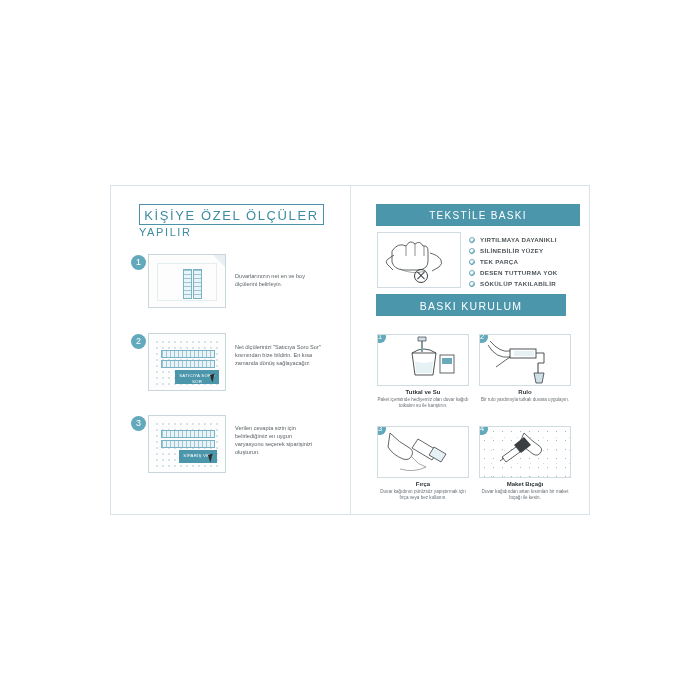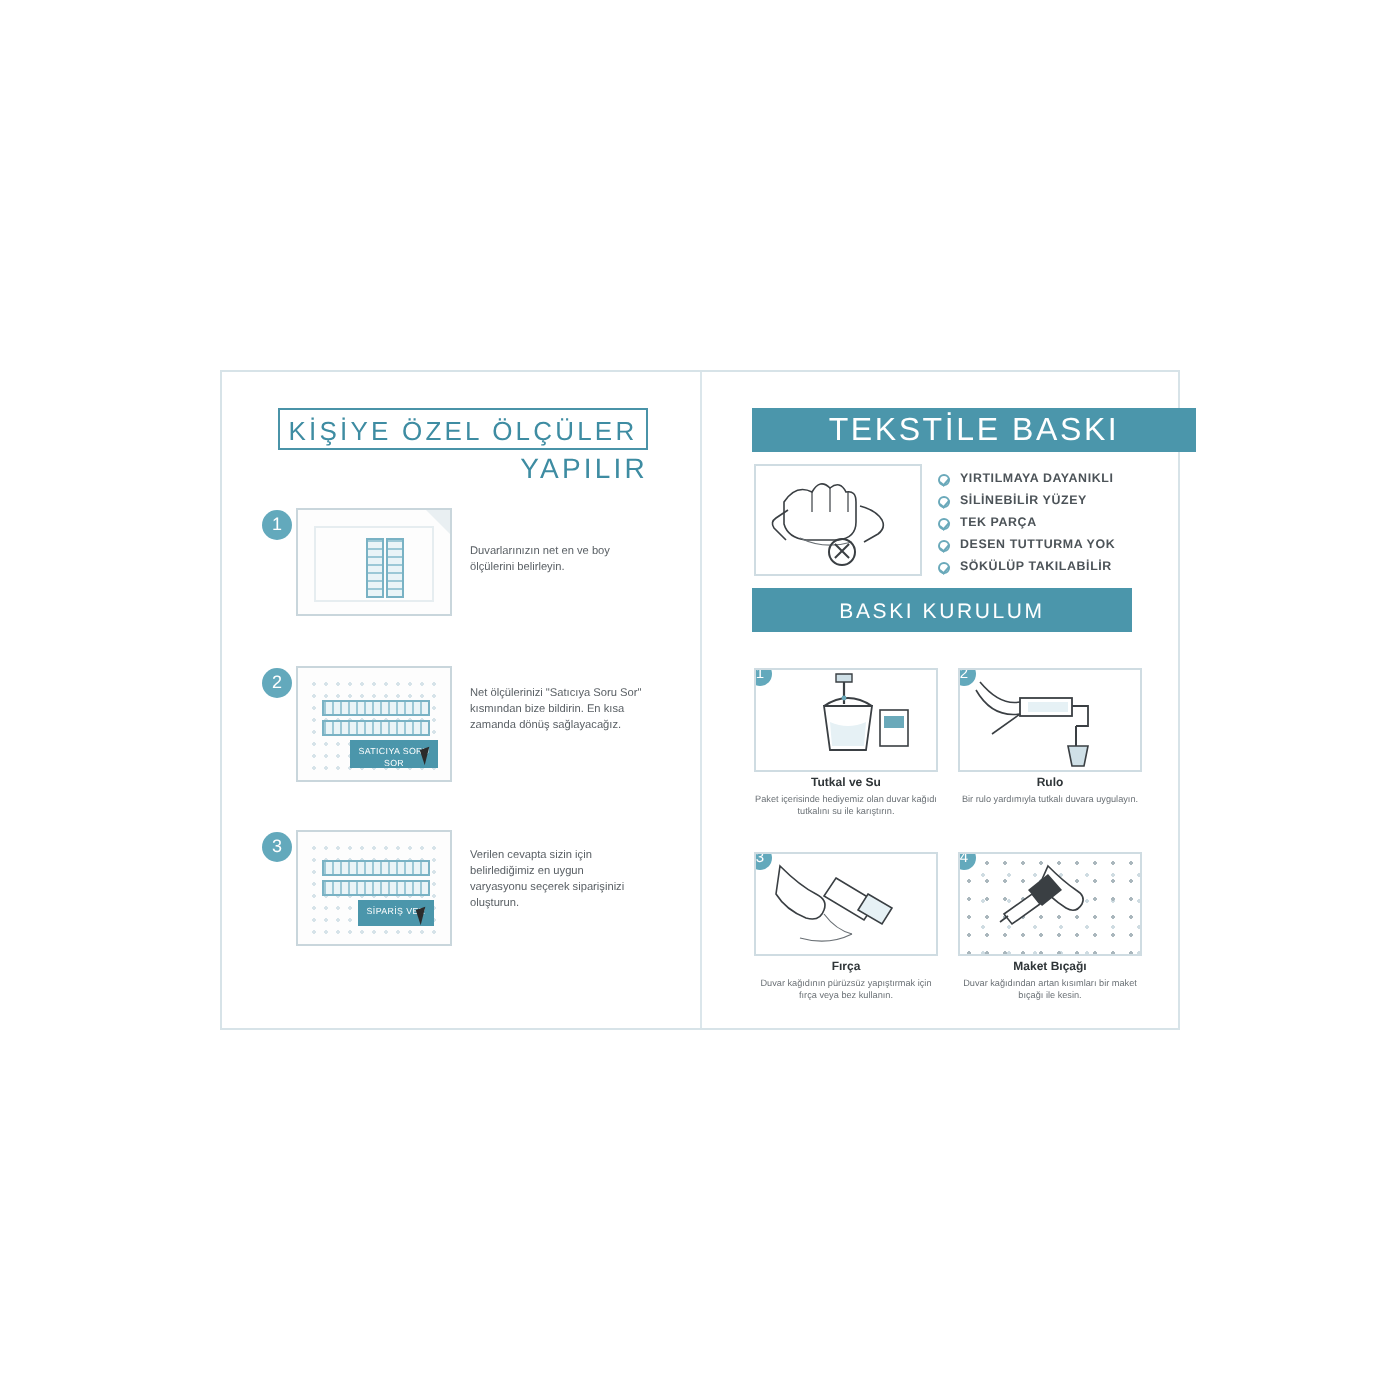--- a/index.html
+++ b/index.html
@@ -62,31 +62,31 @@
     width: 185px;
     height: 21px;
     font-size: 13px;
     letter-spacing: 1.6px;
   }
   .hdr-l1b {
     position: absolute;
     left: 28px;
     top: 40px;
     width: 185px;
-    text-align: right;
+    text-align: left;
     color: #3e8ca2;
-    font-size: 14px;
+    font-size: 11px;
     letter-spacing: 1.6px;
   }
   .hdr-r1 {
     left: 25px;
     top: 18px;
-    width: 222px;
+    width: 204px;
     height: 22px;
-    font-size: 16px;
+    font-size: 10px;
   }
   .hdr-r2 {
     left: 25px;
     top: 108px;
     width: 190px;
     height: 22px;
     font-size: 10.5px;
   }
 
   

